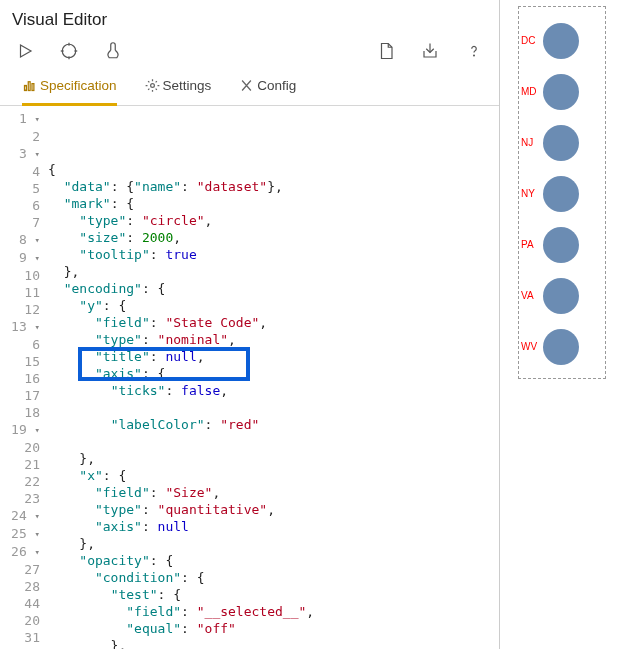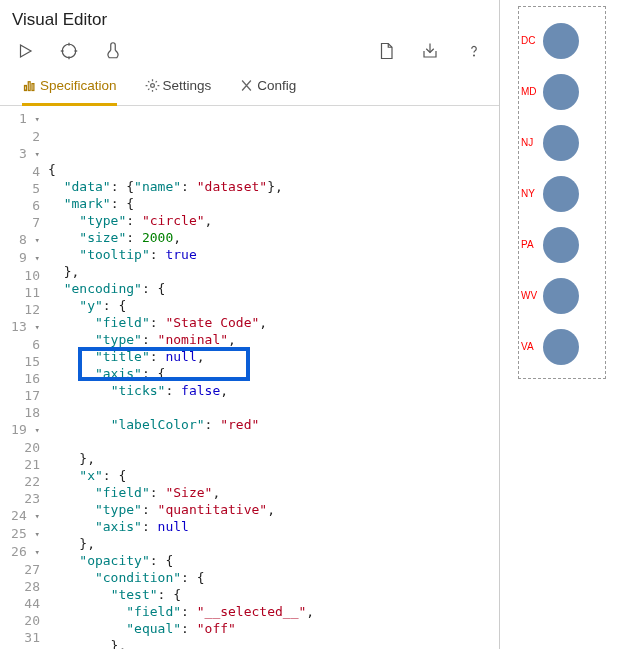--- a/index.html
+++ b/index.html
@@ -264,21 +264,21 @@
       </div>
       <div class="chart-row">
         <span class="chart-label" style="color:red">NY</span>
         <span class="chart-circle" style="background:#6b8cb3"></span>
       </div>
       <div class="chart-row">
         <span class="chart-label" style="color:red">PA</span>
         <span class="chart-circle" style="background:#6b8cb3"></span>
       </div>
       <div class="chart-row">
+        <span class="chart-label" style="color:red">VA</span>
+        <span class="chart-circle" style="background:#6b8cb3"></span>
+      </div>
+      <div class="chart-row">
         <span class="chart-label" style="color:red">WV</span>
         <span class="chart-circle" style="background:#6b8cb3"></span>
       </div>
-      <div class="chart-row">
-        <span class="chart-label" style="color:red">VA</span>
-        <span class="chart-circle" style="background:#6b8cb3"></span>
-      </div>
     </div>
 </div>
 
 </body></html>

